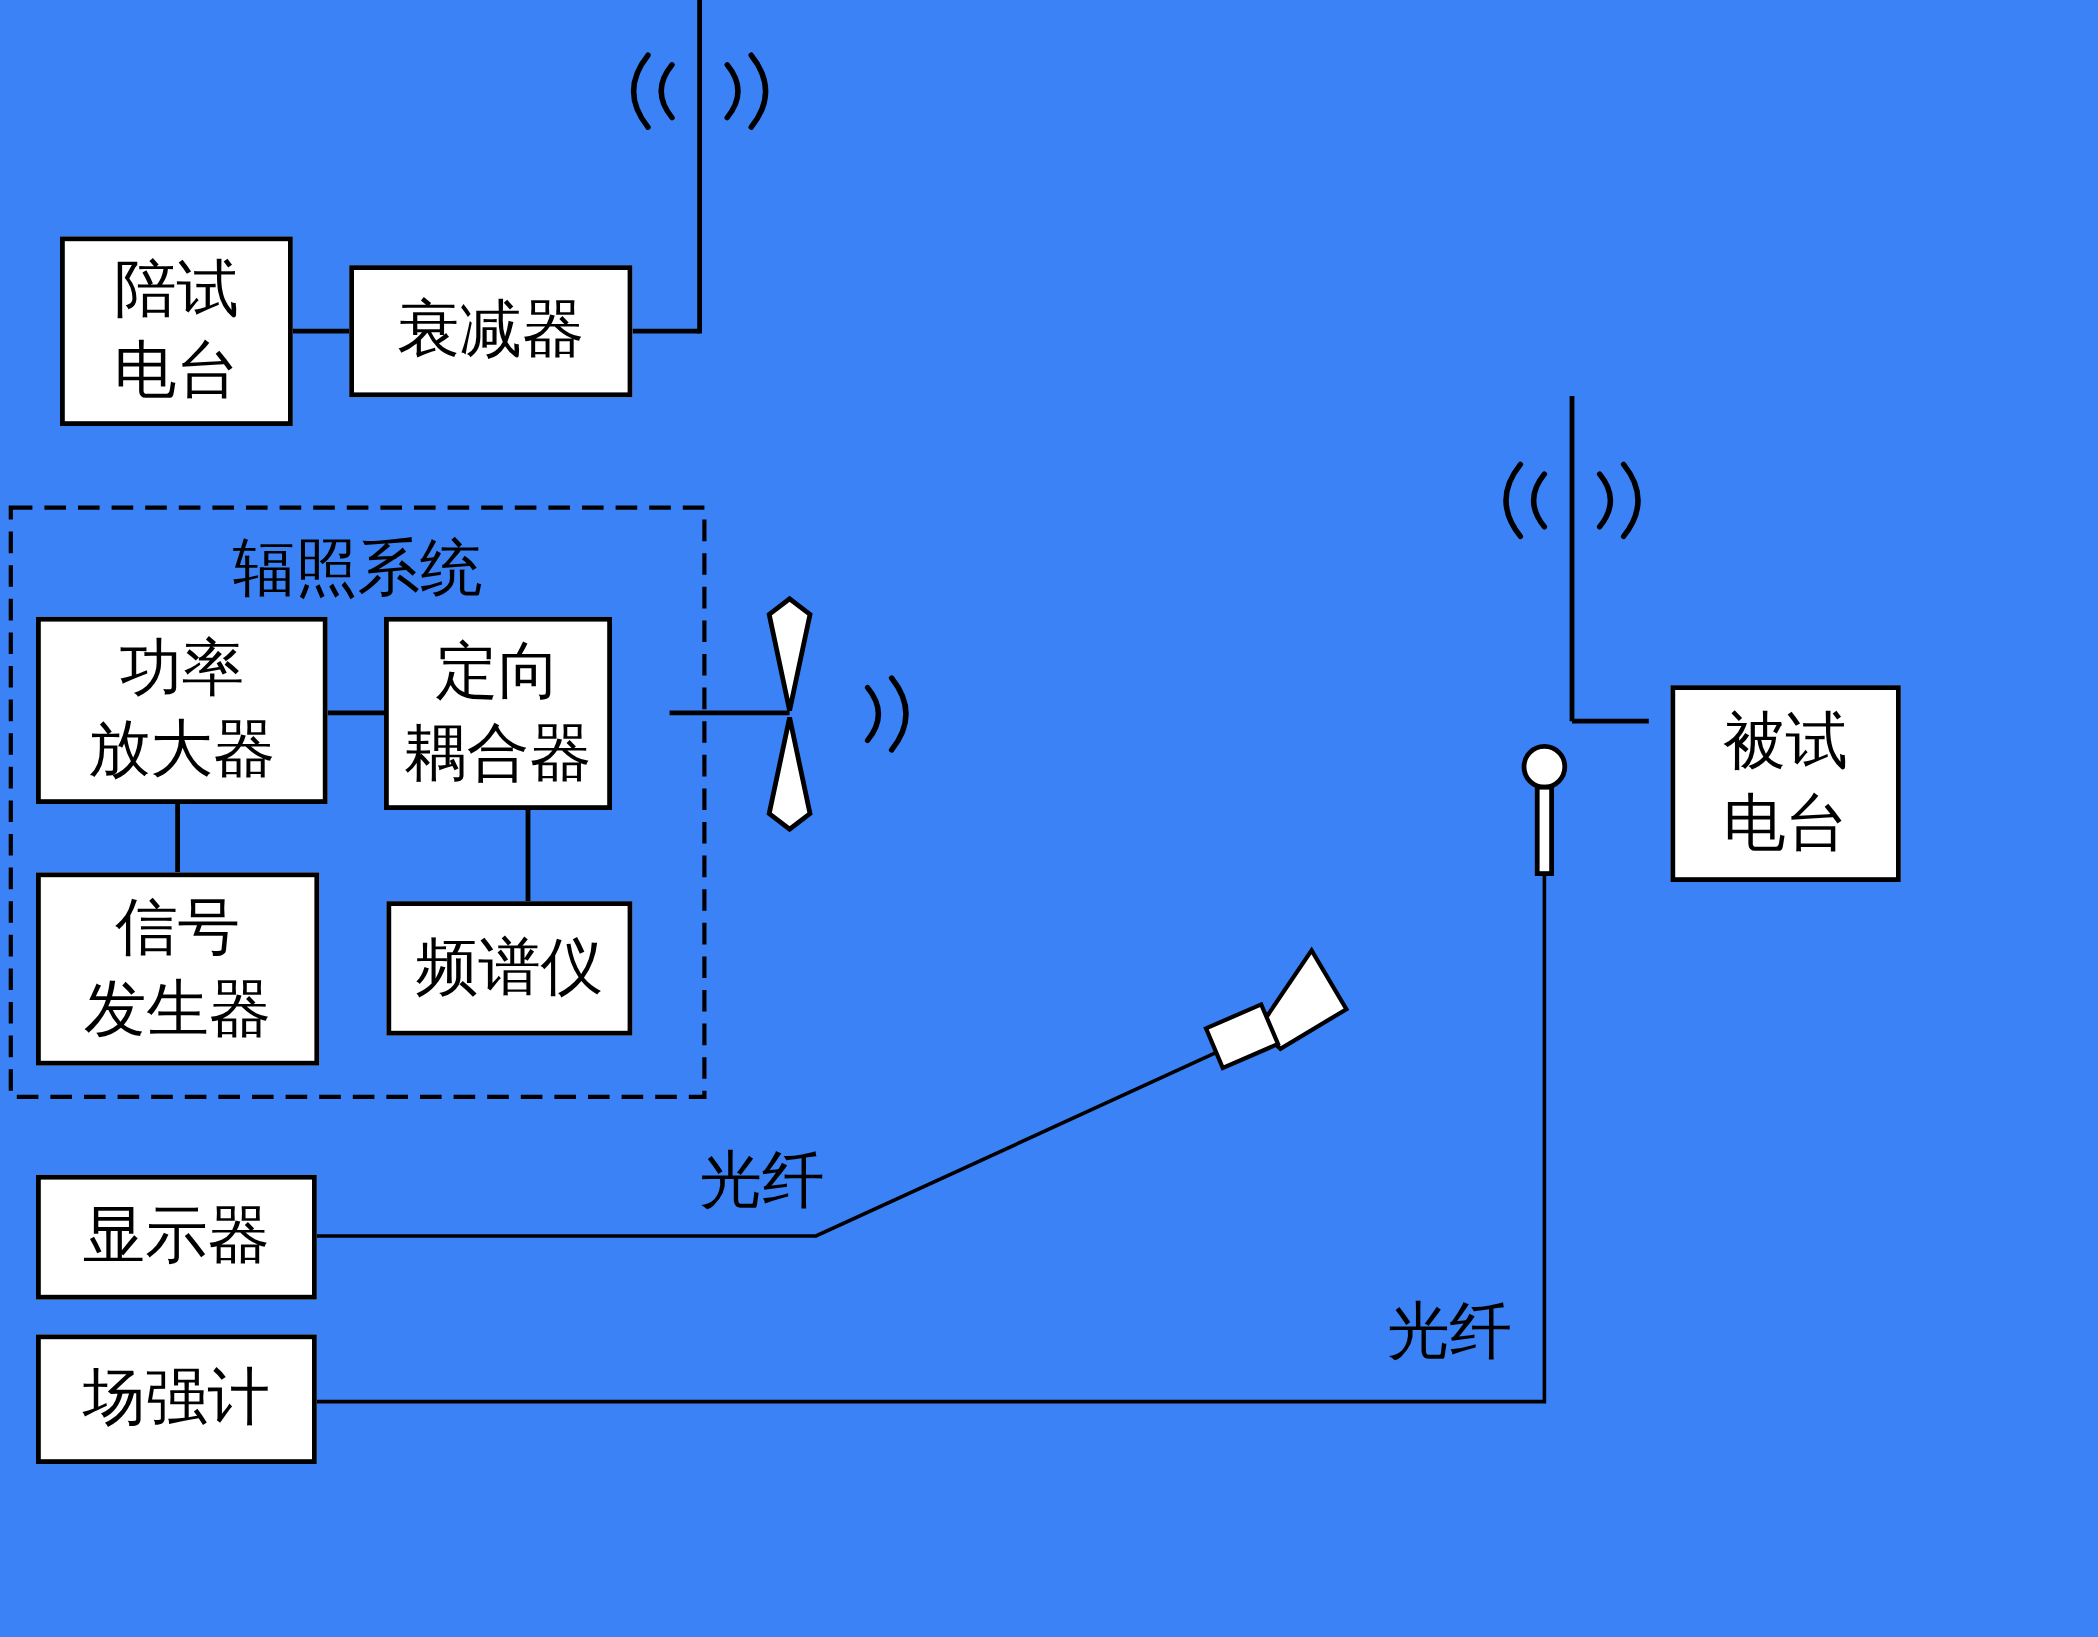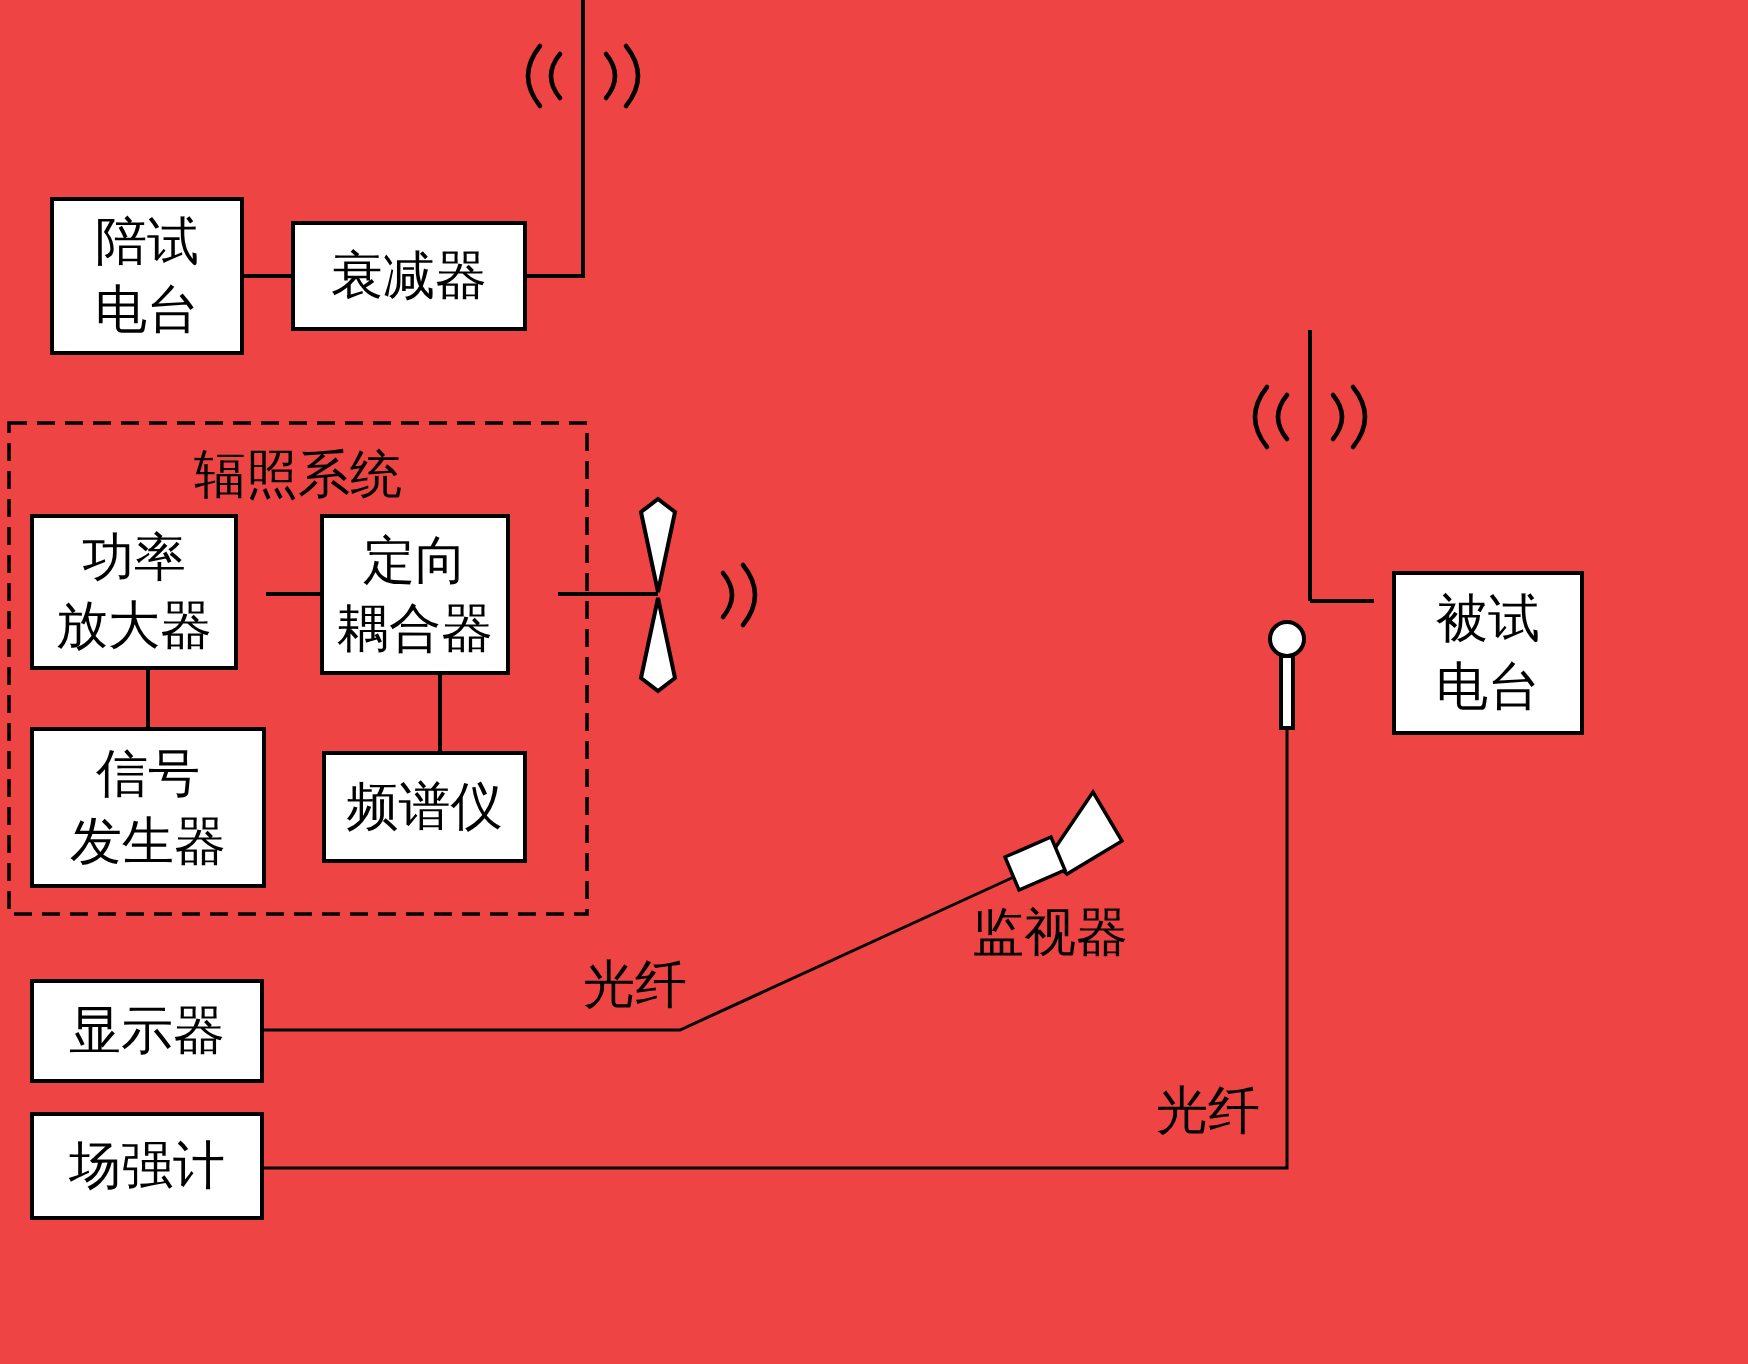--- a/index.html
+++ b/index.html
@@ -1,20 +1,20 @@
 <!DOCTYPE html>
 <html><head>
 <meta charset="utf-8">
 <style>
   html, body { margin: 0; padding: 0; background: #ffffff; }
   #canvas {
     position: relative;
     width: 1748px;
     height: 1364px;
-    background: #ef4444;
+    background: #3b82f6;
     font-family: "Liberation Serif", "DejaVu Serif", serif;
     color: #000;
     overflow: hidden;
   }
   svg.layer { position: absolute; left: 0; top: 0; }
   .box {
     position: absolute;
     box-sizing: border-box;
     border: 4px solid #000;
     background: #ffffff;
@@ -101,21 +101,21 @@
       <polygon points="1049,857 1093,792 1122,841 1067,874"></polygon>
       <polygon points="1005,857 1051,837 1065,870 1019,890"></polygon>
     </g>
   </svg>
 
   <div class="box" style="left:50px; top:197px; width:194px; height:158px;">陪试
 电台</div>
 
   <div class="box" style="left:291px; top:221px; width:236px; height:110px;">衰减器</div>
 
-  <div class="box" style="left:30px; top:514px; width:208px; height:156px;">功率
+  <div class="box" style="left:30px; top:514px; width:243px; height:156px;">功率
 放大器</div>
 
   <div class="box" style="left:320px; top:514px; width:190px; height:161px;">定向
 耦合器</div>
 
   <div class="box" style="left:30px; top:727px; width:236px; height:161px;">信号
 发生器</div>
 
   <div class="box" style="left:322px; top:751px; width:205px; height:112px;">频谱仪</div>
 
@@ -123,18 +123,17 @@
 电台</div>
 
   <div class="box" style="left:30px; top:979px; width:234px; height:104px;">显示器</div>
 
   <div class="box" style="left:30px; top:1112px; width:234px; height:108px;">场强计</div>
 
   <div class="lbl" style="left:9px; top:440px; width:578px;">辐照系统</div>
 
   <div class="lbl" style="left:565px; top:950px; width:140px;">光纤</div>
 
-  <div class="lbl" style="left:945px; top:898px; width:210px;">监视器</div>
 
 
   <div class="lbl" style="left:1138px; top:1076px; width:140px;">光纤</div>
 
 </div>
 
 </body></html>

